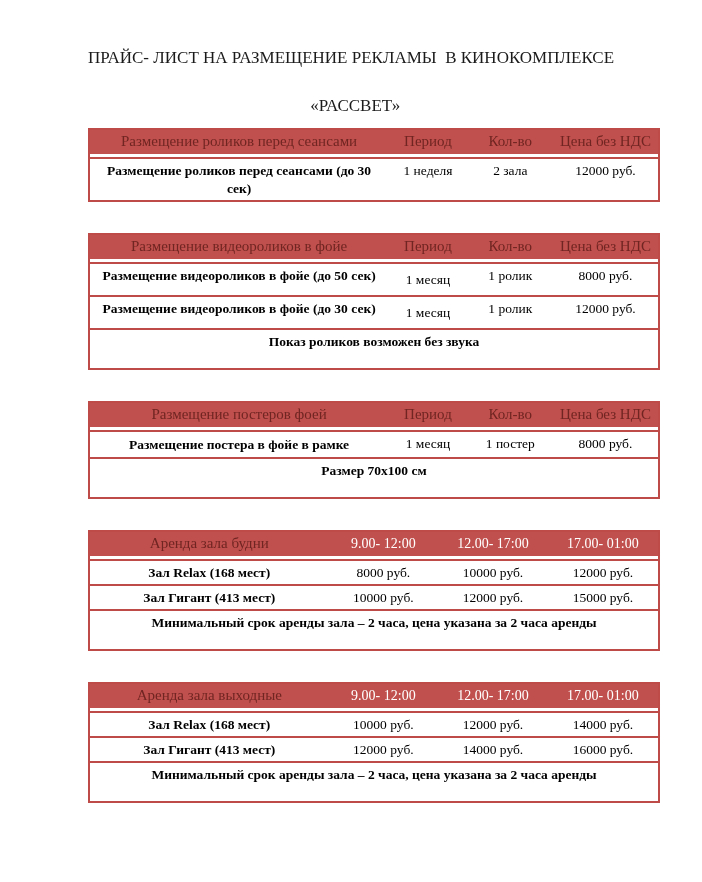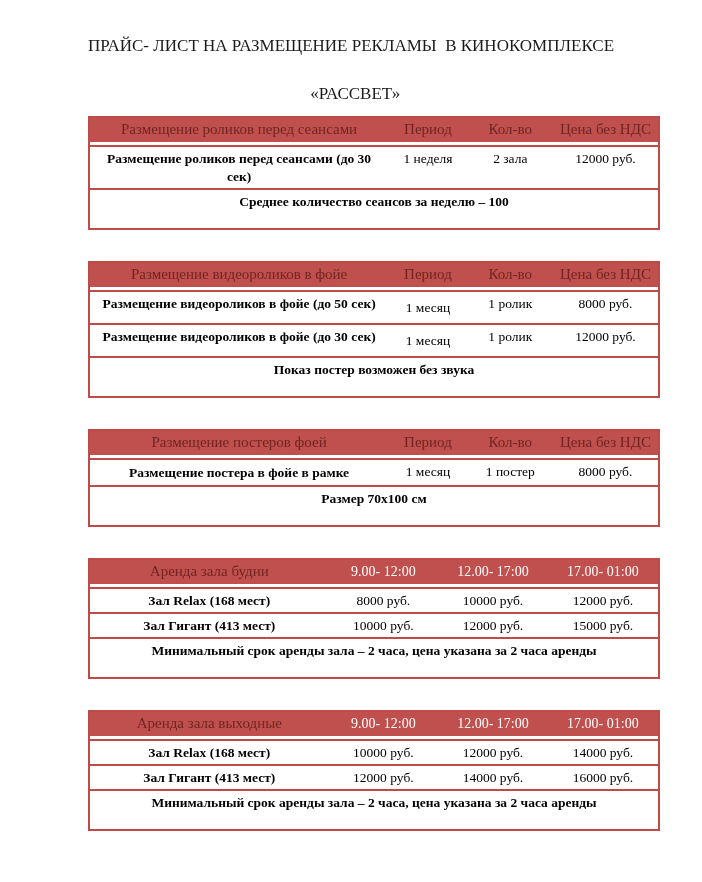--- a/index.html
+++ b/index.html
@@ -5,21 +5,21 @@
   html, body { margin: 0; padding: 0; }
   body {
     width: 702px; height: 882px;
     background: #ffffff;
     font-family: "Liberation Serif", "DejaVu Serif", serif;
     color: #000;
   }
   .page { width: 702px; height: 882px; overflow: hidden; background: #fff; }
 
   .title {
-    margin: 34px 40px 0 40px;
+    margin: 46px 40px 0 40px;
     text-align: center;
     font-size: 17px;
     line-height: 24px;
     font-weight: normal;
     color: #1b1b1b;
     white-space: pre-wrap;
   }
 
   main.tables { width: 572px; margin: 10px 15px 0 88px; }
 
@@ -91,23 +91,20 @@
             <th class="col-header">Цена без НДС</th>
           </tr>
         </thead>
         <tbody>
           <tr class="data-row">
             <td class="label">Размещение роликов перед сеансами (до 30 сек)</td>
             <td class="val val0">1 неделя</td>
             <td class="val val1">2 зала</td>
             <td class="val val2">12000 руб.</td>
           </tr>
-          <tr>
-            <td class="note" colspan="4">Среднее количество сеансов за неделю – 100</td>
-          </tr>
         </tbody>
       </table>
       <table class="price-table" id="table-foyer-video">
         <colgroup>
           <col style="width: 52.5%;">
           <col style="width: 14%;">
           <col style="width: 15%;">
           <col style="width: 18.5%;">
         </colgroup>
         <thead>
@@ -125,21 +122,21 @@
             <td class="val val1">1 ролик</td>
             <td class="val val2">8000 руб.</td>
           </tr>
           <tr class="data-row">
             <td class="label">Размещение видеороликов в фойе (до 30 сек)</td>
             <td class="val val0">1 месяц</td>
             <td class="val val1">1 ролик</td>
             <td class="val val2">12000 руб.</td>
           </tr>
           <tr>
-            <td class="note" colspan="4">Показ постер возможен без звука</td>
+            <td class="note" colspan="4">Показ роликов возможен без звука</td>
           </tr>
         </tbody>
       </table>
       <table class="price-table" id="table-foyer-posters">
         <colgroup>
           <col style="width: 52.5%;">
           <col style="width: 14%;">
           <col style="width: 15%;">
           <col style="width: 18.5%;">
         </colgroup>

